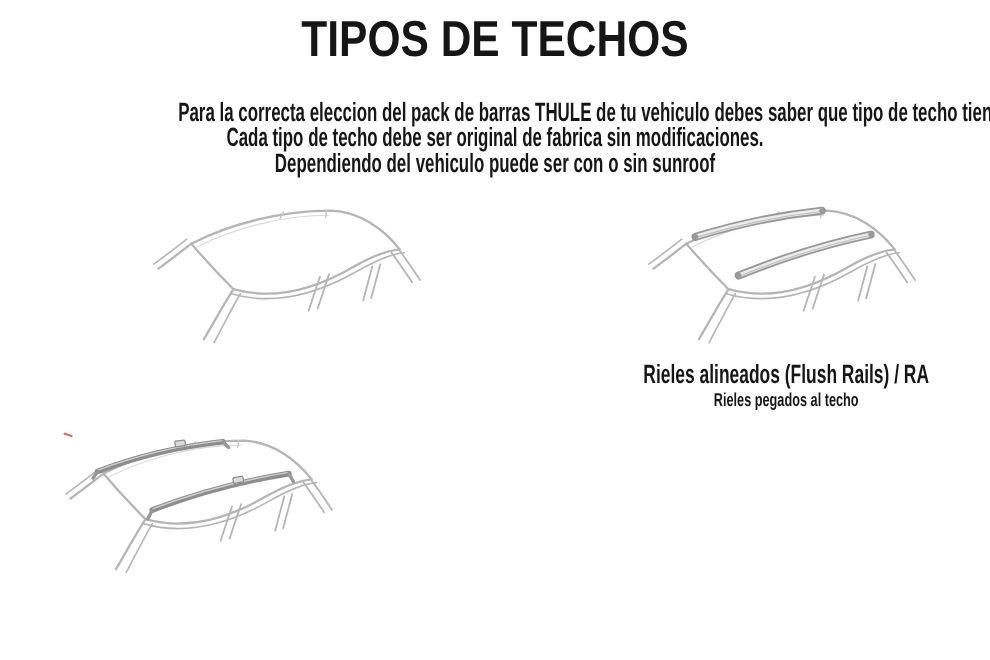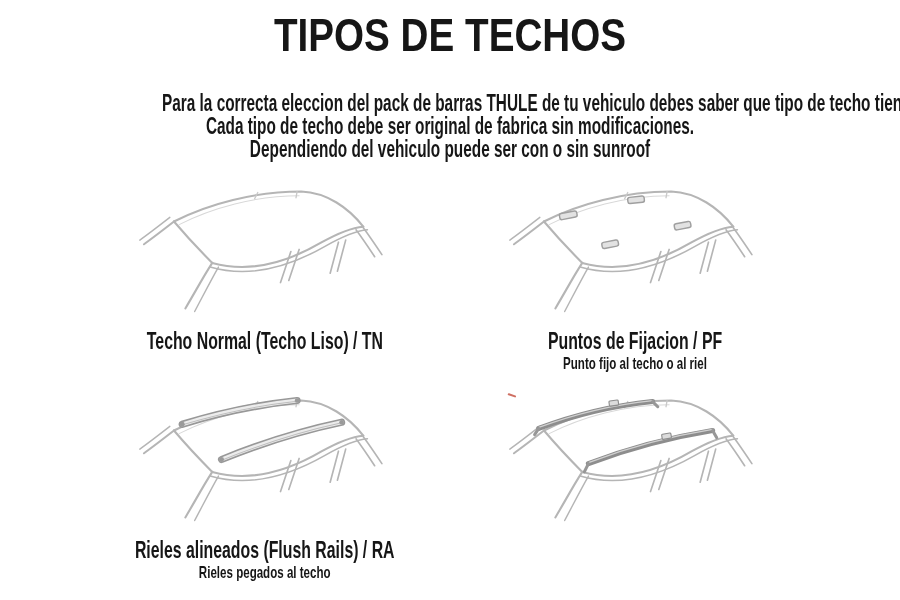--- a/index.html
+++ b/index.html
@@ -74,40 +74,22 @@
   <div class="intro-line">Cada tipo de techo debe ser original de fabrica sin modificaciones.</div>
   <div class="intro-line">Dependiendo del vehiculo puede ser con o sin sunroof</div>
 </div>
 
 <div class="types-grid">
 
   <figure class="cell-left">
     <svg class="roof-svg" viewBox="0 0 290 145">
       <use href="#roof-base"></use>
     </svg>
-    <figcaption>
-      <div class="cap-main">Techo Normal (Techo Liso) / TN</div>
-    </figcaption>
   </figure>
 
-  <figure class="cell-right">
-    <svg class="roof-svg" viewBox="0 0 290 145">
-      <use href="#roof-base"></use>
-      <g fill="#e2e2e2" stroke="#9f9f9f" stroke-width="1.4">
-        <rect x="72" y="35" width="17" height="6" rx="2" transform="rotate(-11 80.5 38)"></rect>
-        <rect x="138" y="20" width="16" height="6" rx="2" transform="rotate(-6 146 23)"></rect>
-        <rect x="113" y="63" width="16" height="6" rx="2" transform="rotate(-11 121 66)"></rect>
-        <rect x="183" y="45" width="16" height="6" rx="2" transform="rotate(-11 191 48)"></rect>
-      </g>
-    </svg>
-    <figcaption>
-      <div class="cap-main">Puntos de Fijacion / PF</div>
-      <div class="cap-sub">Punto fijo al techo o al riel</div>
-    </figcaption>
-  </figure>
 
   <figure class="cell-left">
     <svg class="roof-svg" viewBox="0 0 290 145">
       <use href="#roof-base"></use>
       <g fill="none" stroke-linecap="round">
         <path d="M65,38 Q120,21 176,15" stroke="#989898" stroke-width="7"></path>
         <path d="M65,38 Q120,21 176,15" stroke="#ececec" stroke-width="3.8"></path>
         <path d="M67,38 Q120,22 174,16" stroke="#bdbdbd" stroke-width="1"></path>
         <path d="M103,72 Q162,48 219,36" stroke="#989898" stroke-width="7"></path>
         <path d="M103,72 Q162,48 219,36" stroke="#ececec" stroke-width="3.8"></path>

